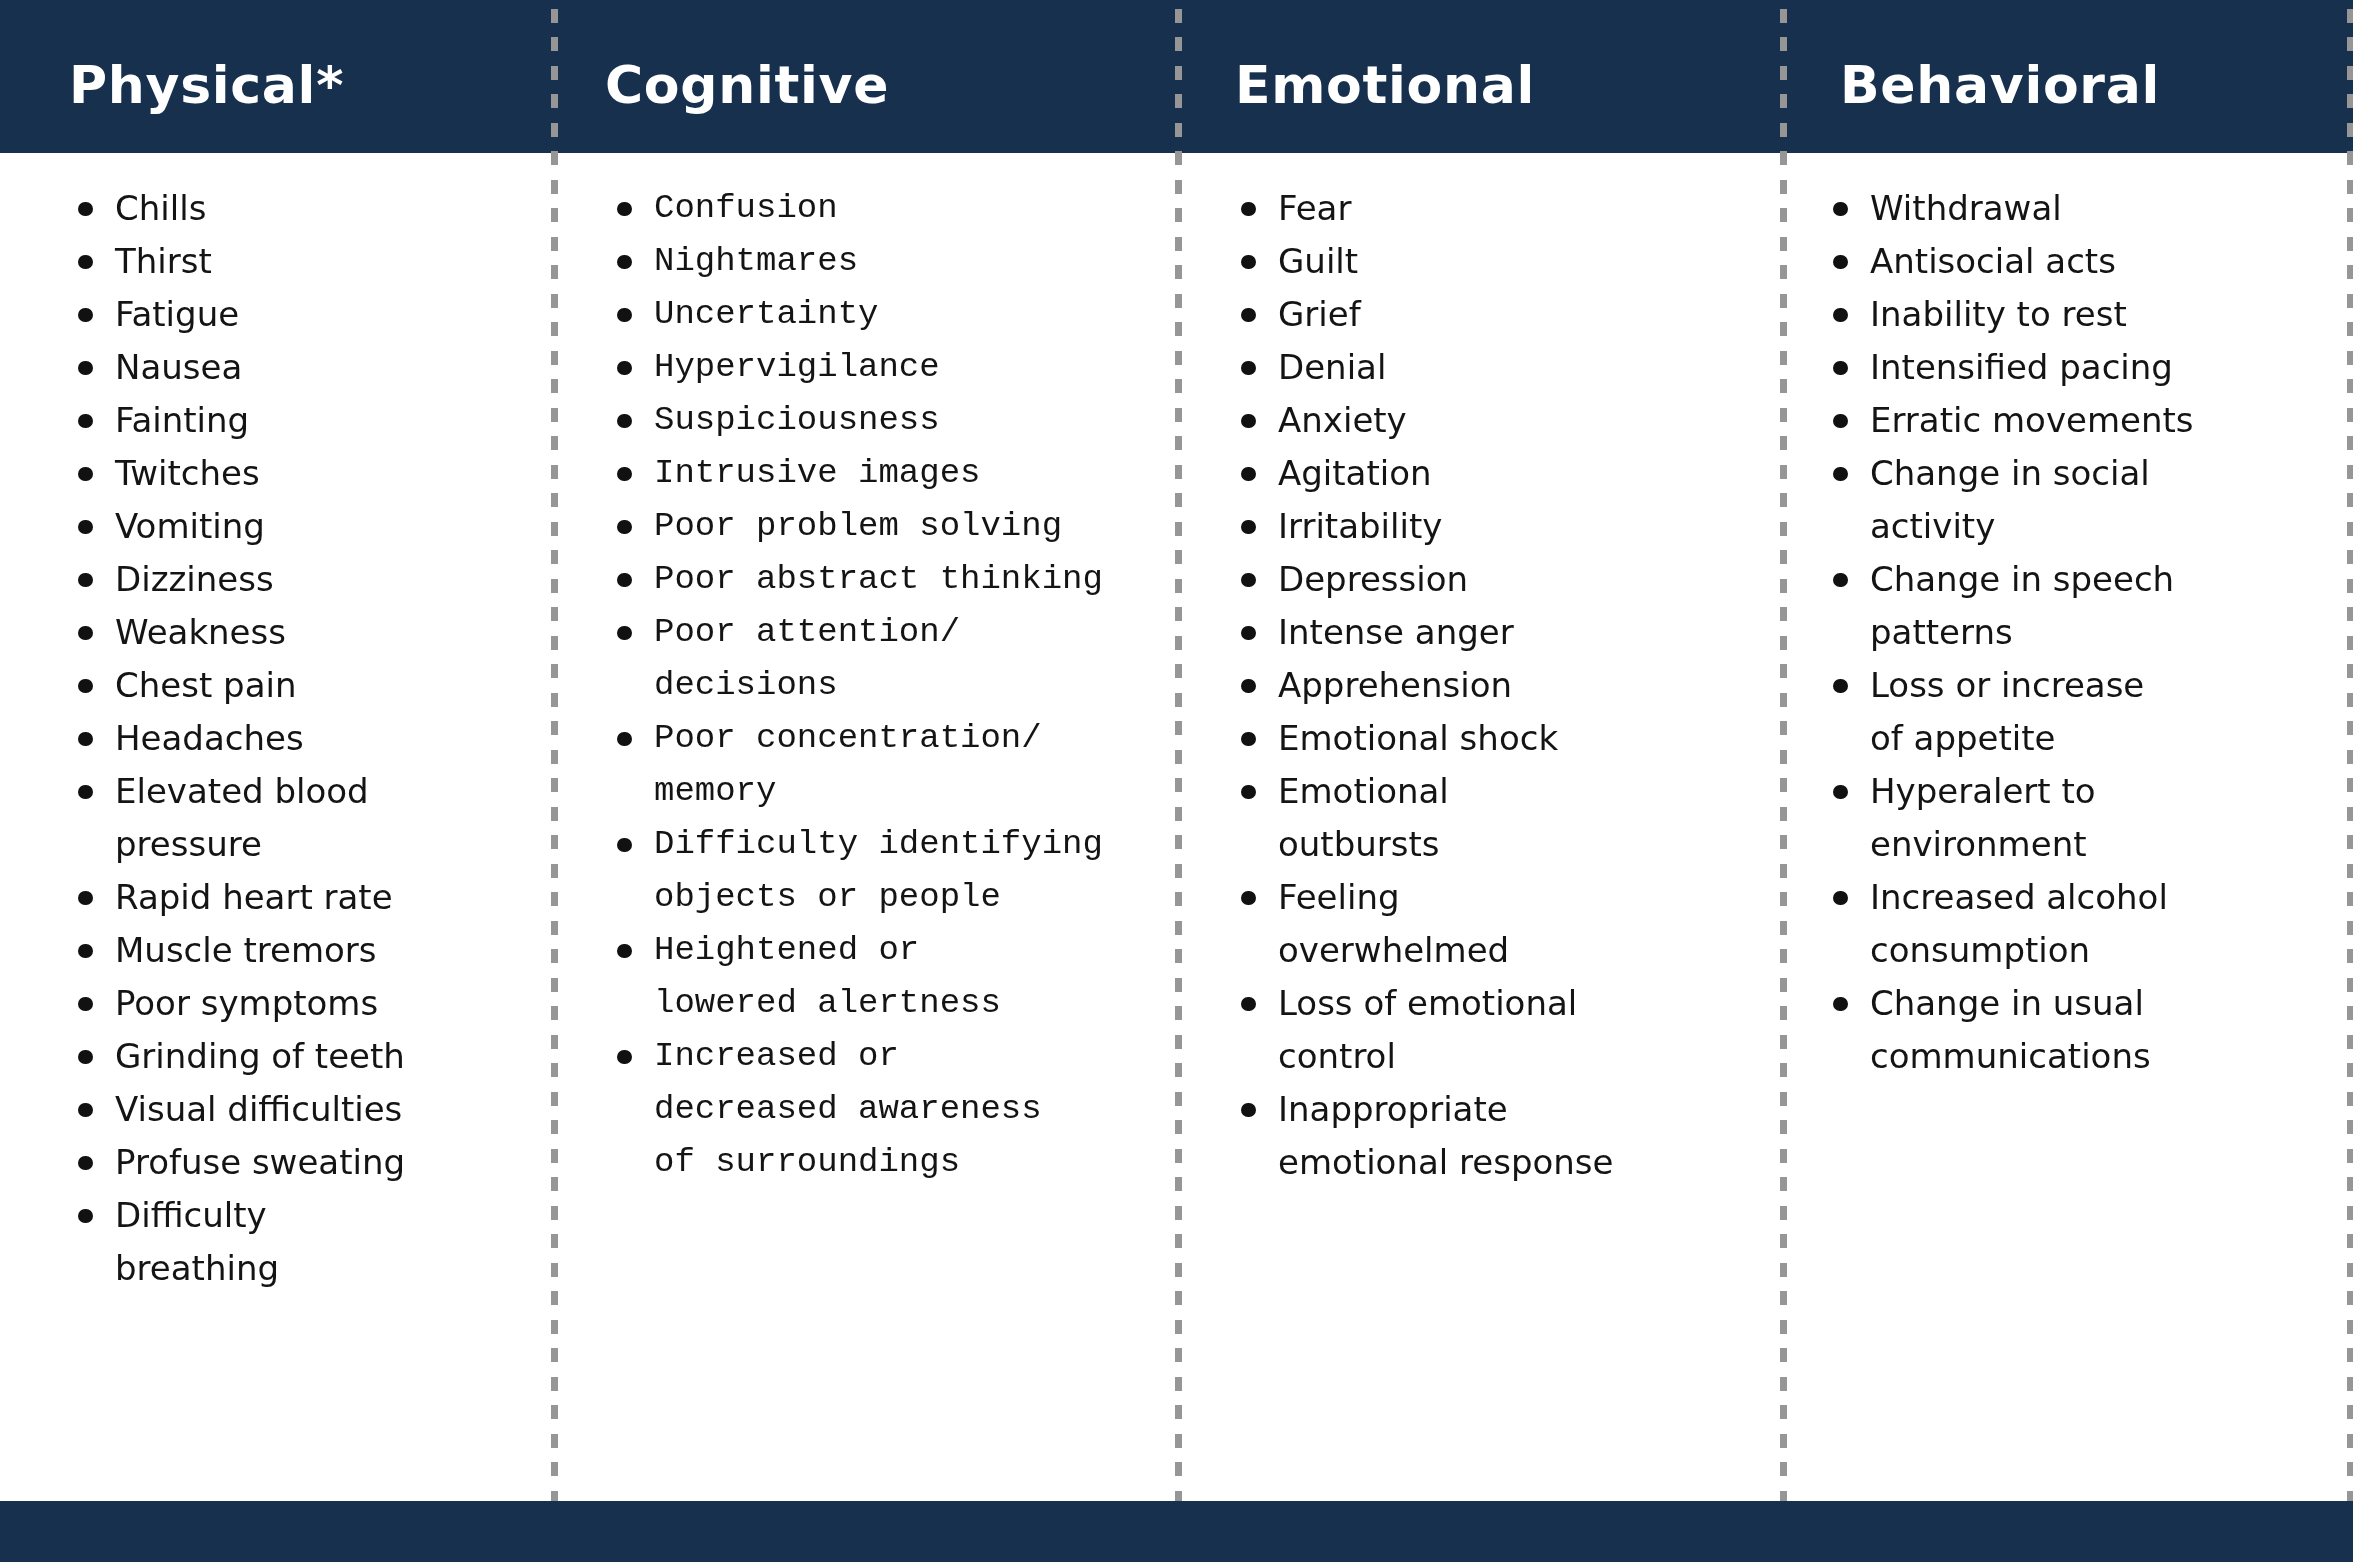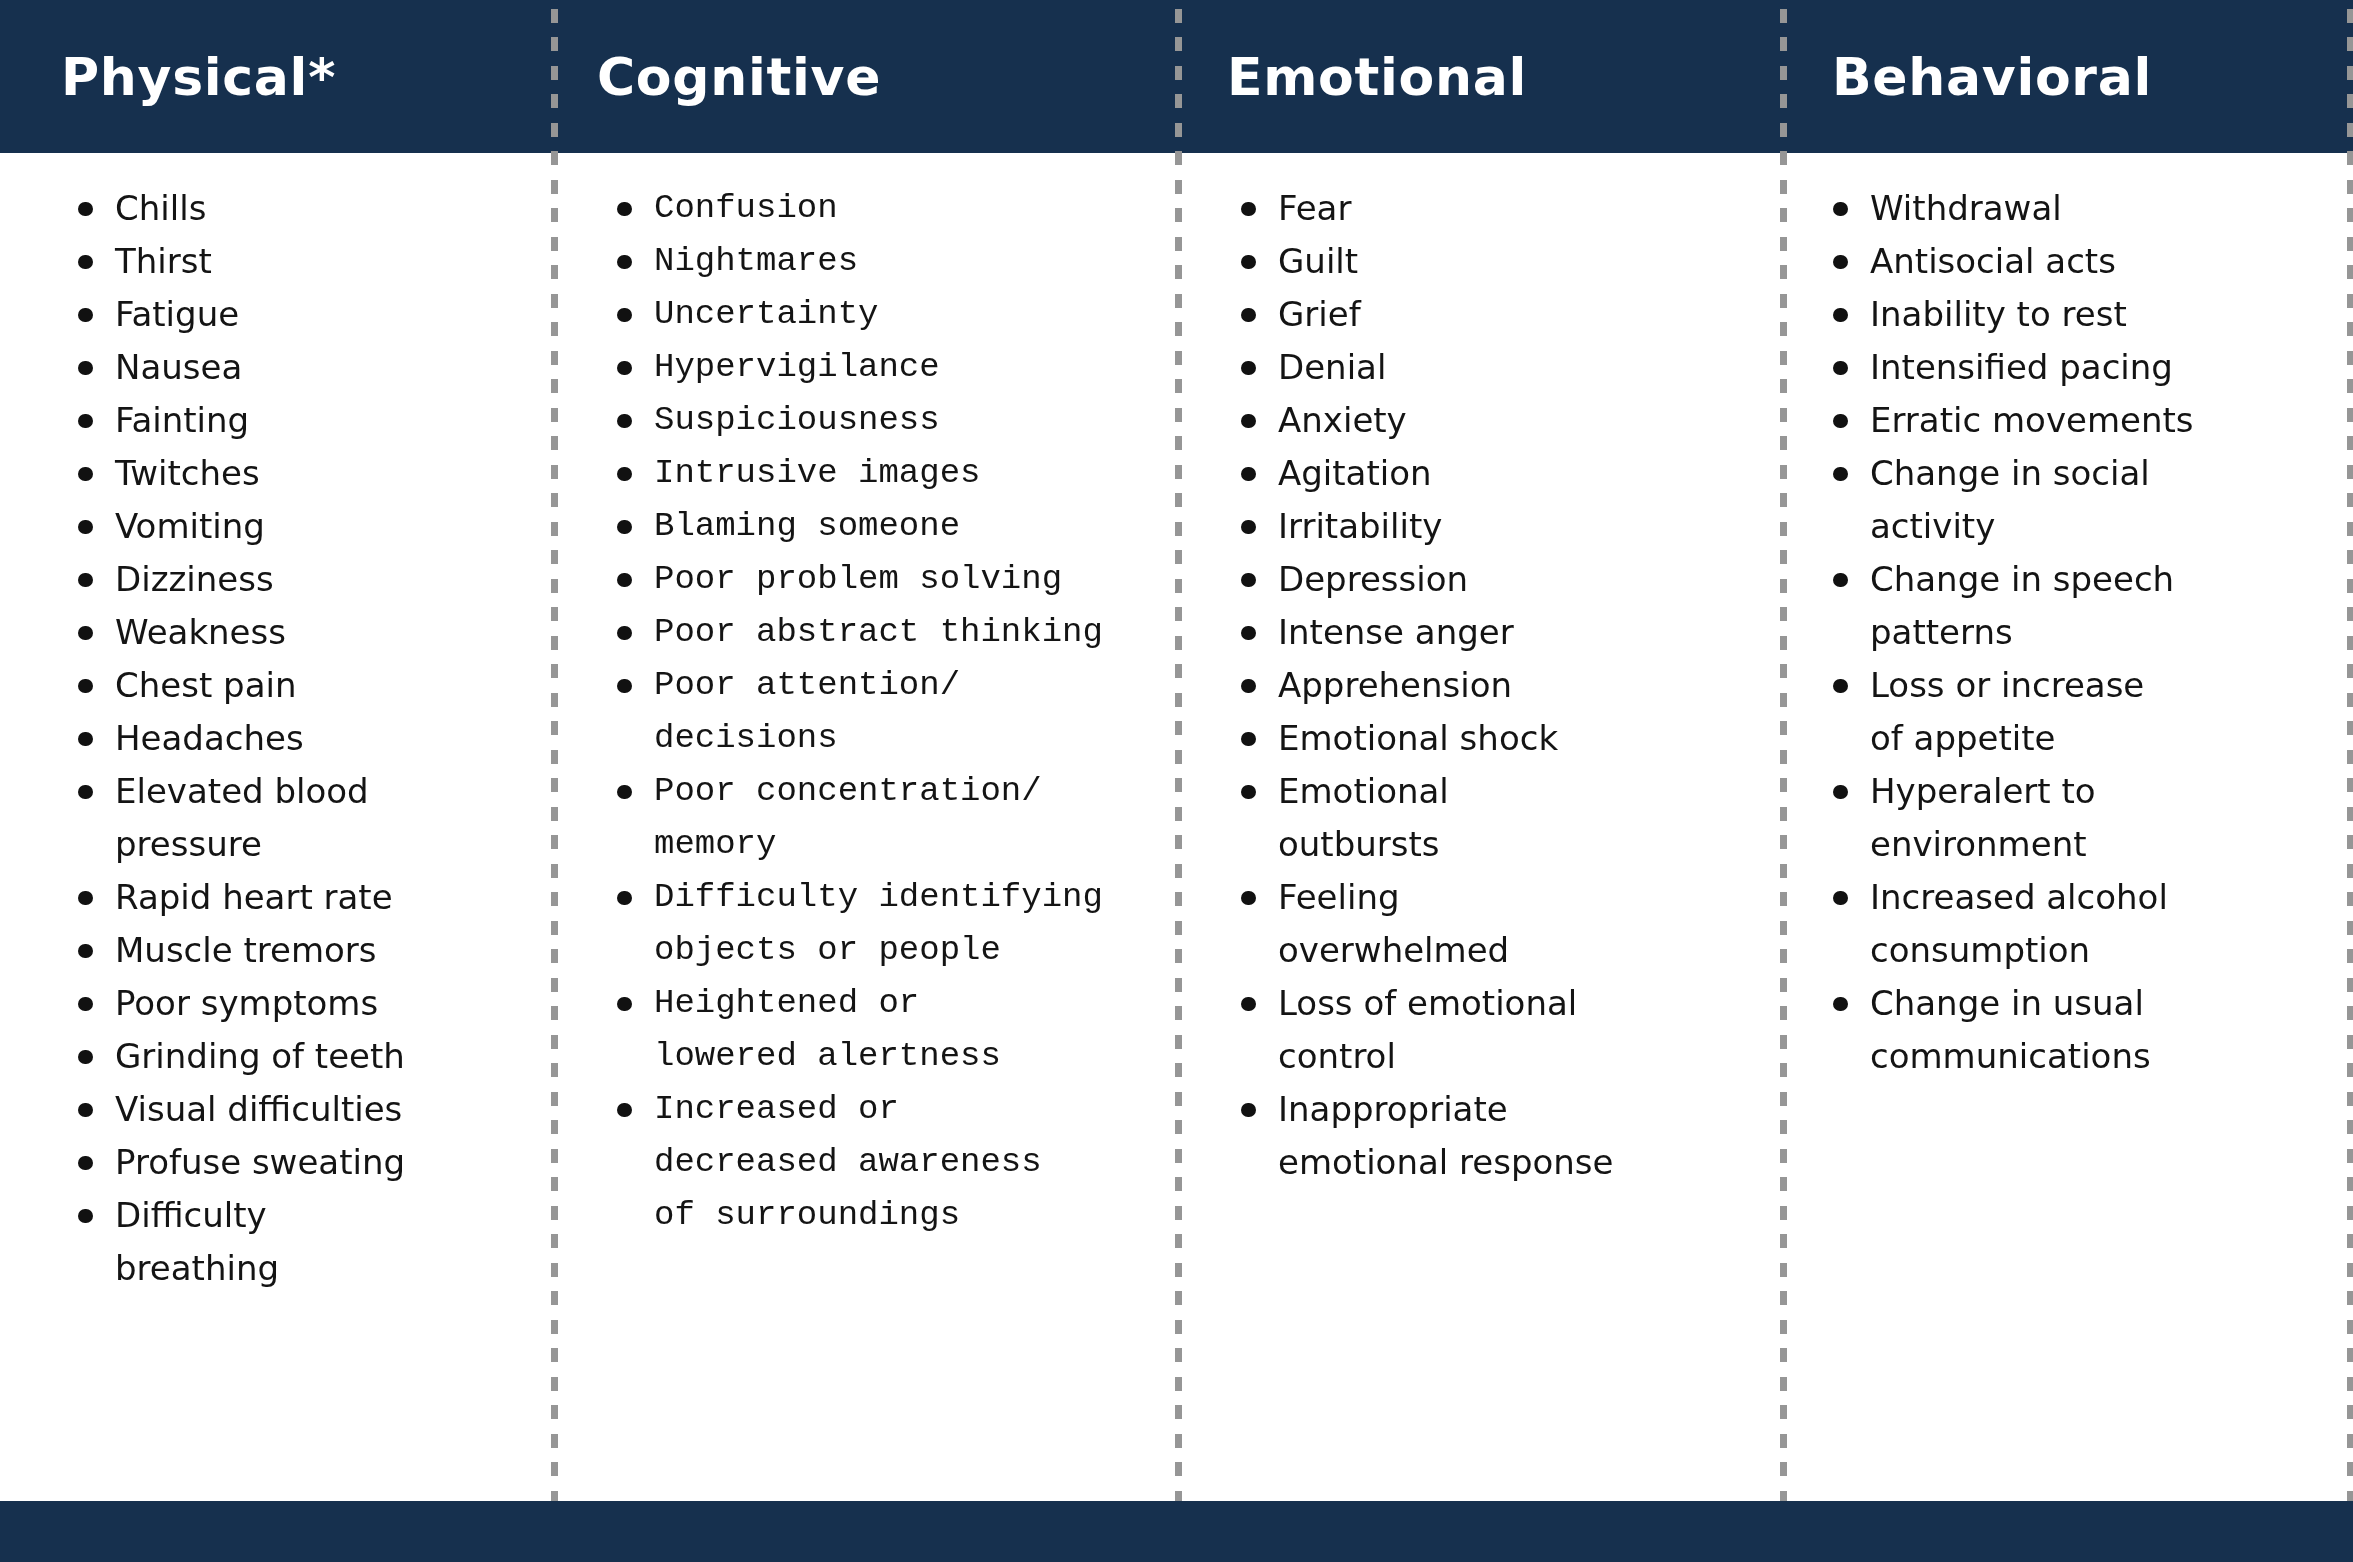--- a/index.html
+++ b/index.html
@@ -28,21 +28,21 @@
   .sep.s1{left:551px;}
   .sep.s2{left:1175px;}
   .sep.s3{left:1780px;}
   .sep.s4{left:2347px;}
   .col{position:absolute;top:0;height:1501px;}
   .col.c1{left:0;width:555px;}
   .col.c2{left:555px;width:624px;}
   .col.c3{left:1179px;width:604px;}
   .col.c4{left:1783px;width:571px;}
   .col h2{
-    position:absolute;top:0;margin:0;height:153px;
+    position:absolute;top:0;margin:8px;height:153px;
     display:flex;align-items:center;
     color:var(--header-text);
     font-size:52px;font-weight:bold;letter-spacing:0.7px;
   }
   .c1 h2{left:61px;}
   .c2 h2{left:42px;}
   .c3 h2{left:48px;}
   .c4 h2{left:49px;}
   .col ul{
     position:absolute;top:182px;
@@ -101,21 +101,20 @@
 
 <div class="col c2">
   <h2>Cognitive</h2>
   <ul>
       <li>Confusion</li>
       <li>Nightmares</li>
       <li>Uncertainty</li>
       <li>Hypervigilance</li>
       <li>Suspiciousness</li>
       <li>Intrusive images</li>
-      <li>Blaming someone</li>
       <li>Poor problem solving</li>
       <li>Poor abstract thinking</li>
       <li>Poor attention/
 decisions</li>
       <li>Poor concentration/
 memory</li>
       <li>Difficulty identifying
 objects or people</li>
       <li>Heightened or
 lowered alertness</li>

